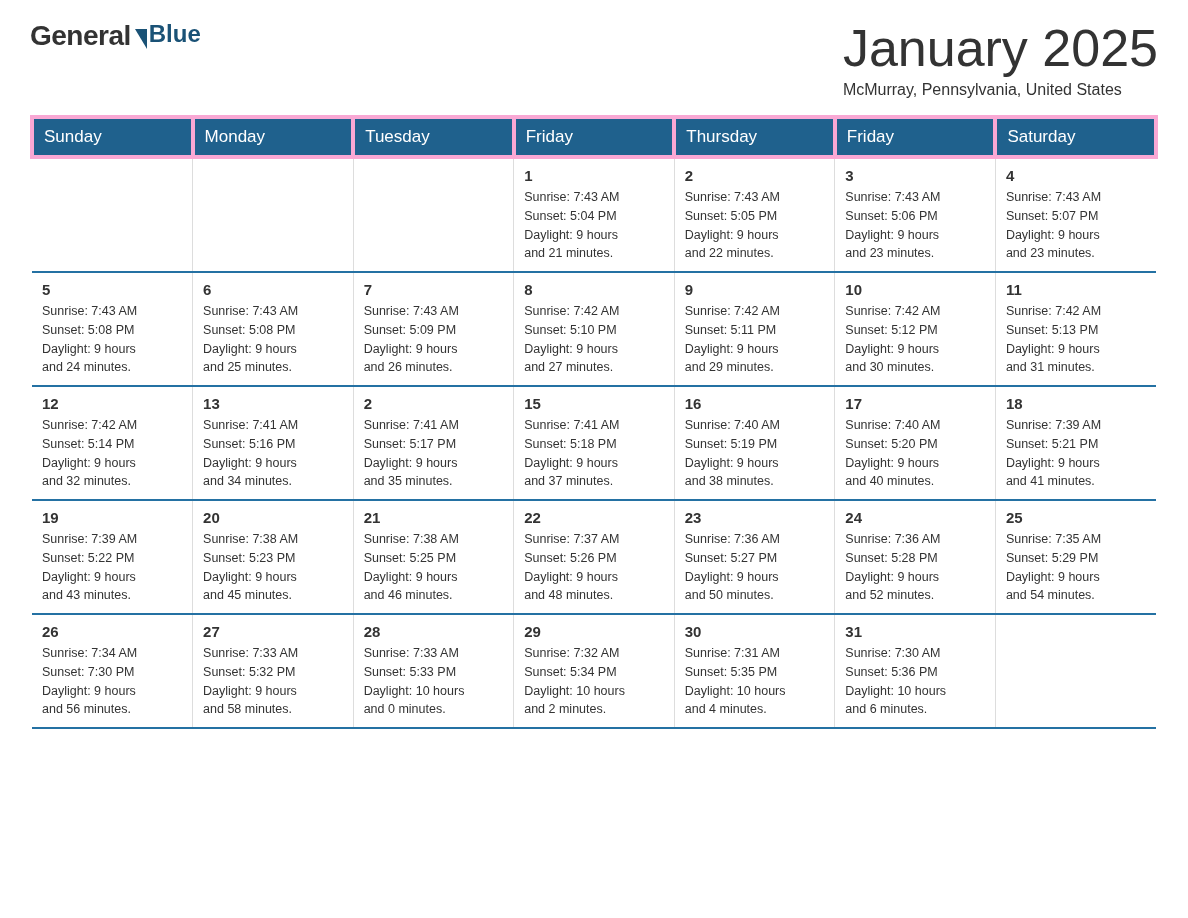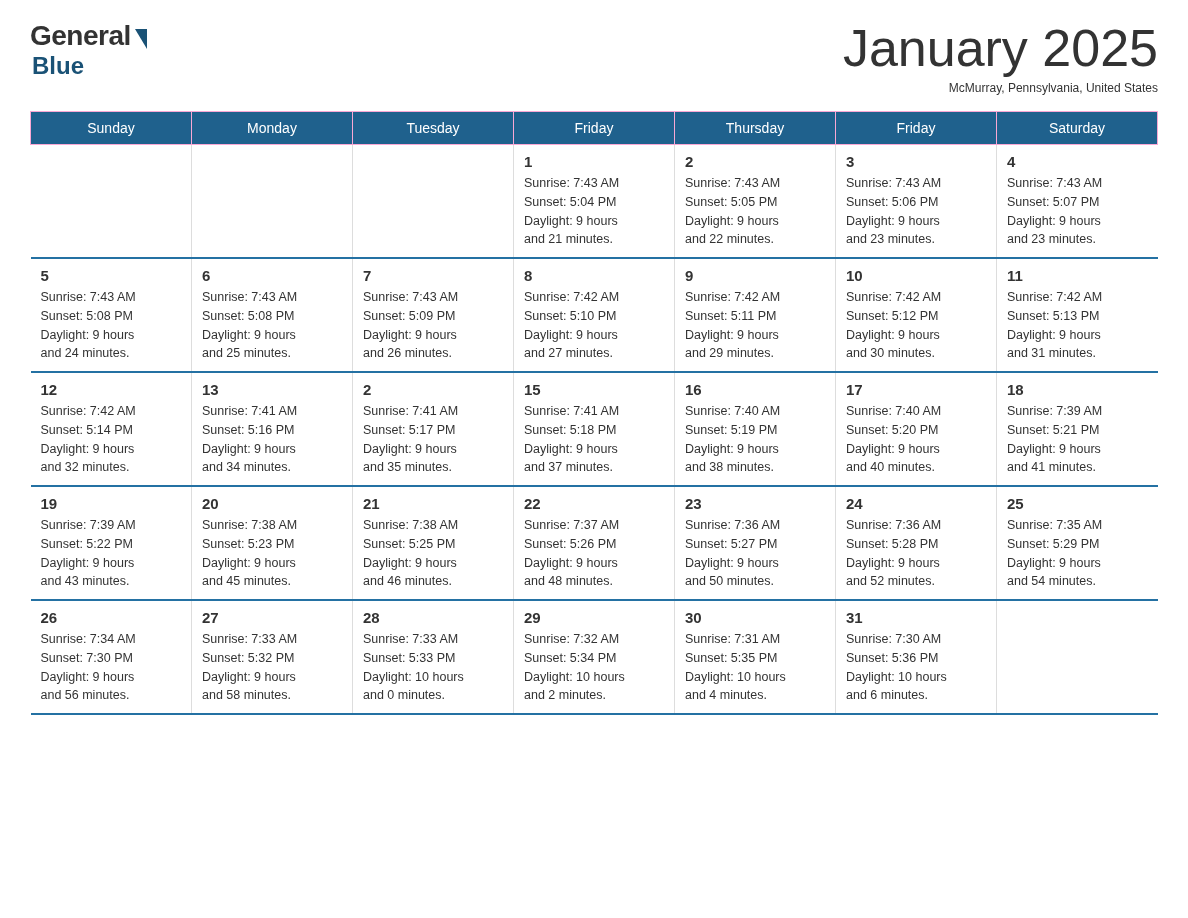--- a/index.html
+++ b/index.html
@@ -11,21 +11,21 @@
       min-height: 918px;
     }
     .header {
       display: flex;
       justify-content: space-between;
       align-items: flex-start;
       margin-bottom: 16px;
     }
     .logo {
       display: flex;
-      flex-direction: column;
+      flex-direction: row;
       align-items: flex-start;
     }
     .logo-top {
       display: flex;
       align-items: center;
     }
     .logo-general {
       font-size: 28px;
       font-weight: bold;
       color: #333;
@@ -40,48 +40,47 @@
       margin-left: 4px;
       margin-top: 6px;
     }
     .logo-blue {
       font-size: 24px;
       font-weight: bold;
       color: #1a5276;
       margin-left: 2px;
     }
     .title-section {
-      text-align: right;
     }
     .month-title {
       font-size: 52px;
       font-weight: normal;
       color: #333;
       line-height: 1.1;
     }
     .location {
-      font-size: 12px;
+      font-size: 16px;
       color: #333;
       margin-top: 4px;
     }
     table {
       width: 100%;
       border-collapse: collapse;
       table-layout: fixed;
     }
     thead tr {
       background-color: #1f618d;
     }
     thead th {
       color: #fff;
-      font-size: 14px;
+      font-size: 17px;
       font-weight: normal;
       padding: 8px 10px;
-      text-align: center;
-      border: 1px solid #f9a8d4;
+      text-align: left;
+      border: 4px solid #f9a8d4;
     }
     tbody tr {
       border-bottom: 2px solid #2471a3;
     }
     tbody td {
       vertical-align: top;
       padding: 8px 10px;
       border-right: 1px solid #ddd;
       font-size: 13px;
       color: #333;

